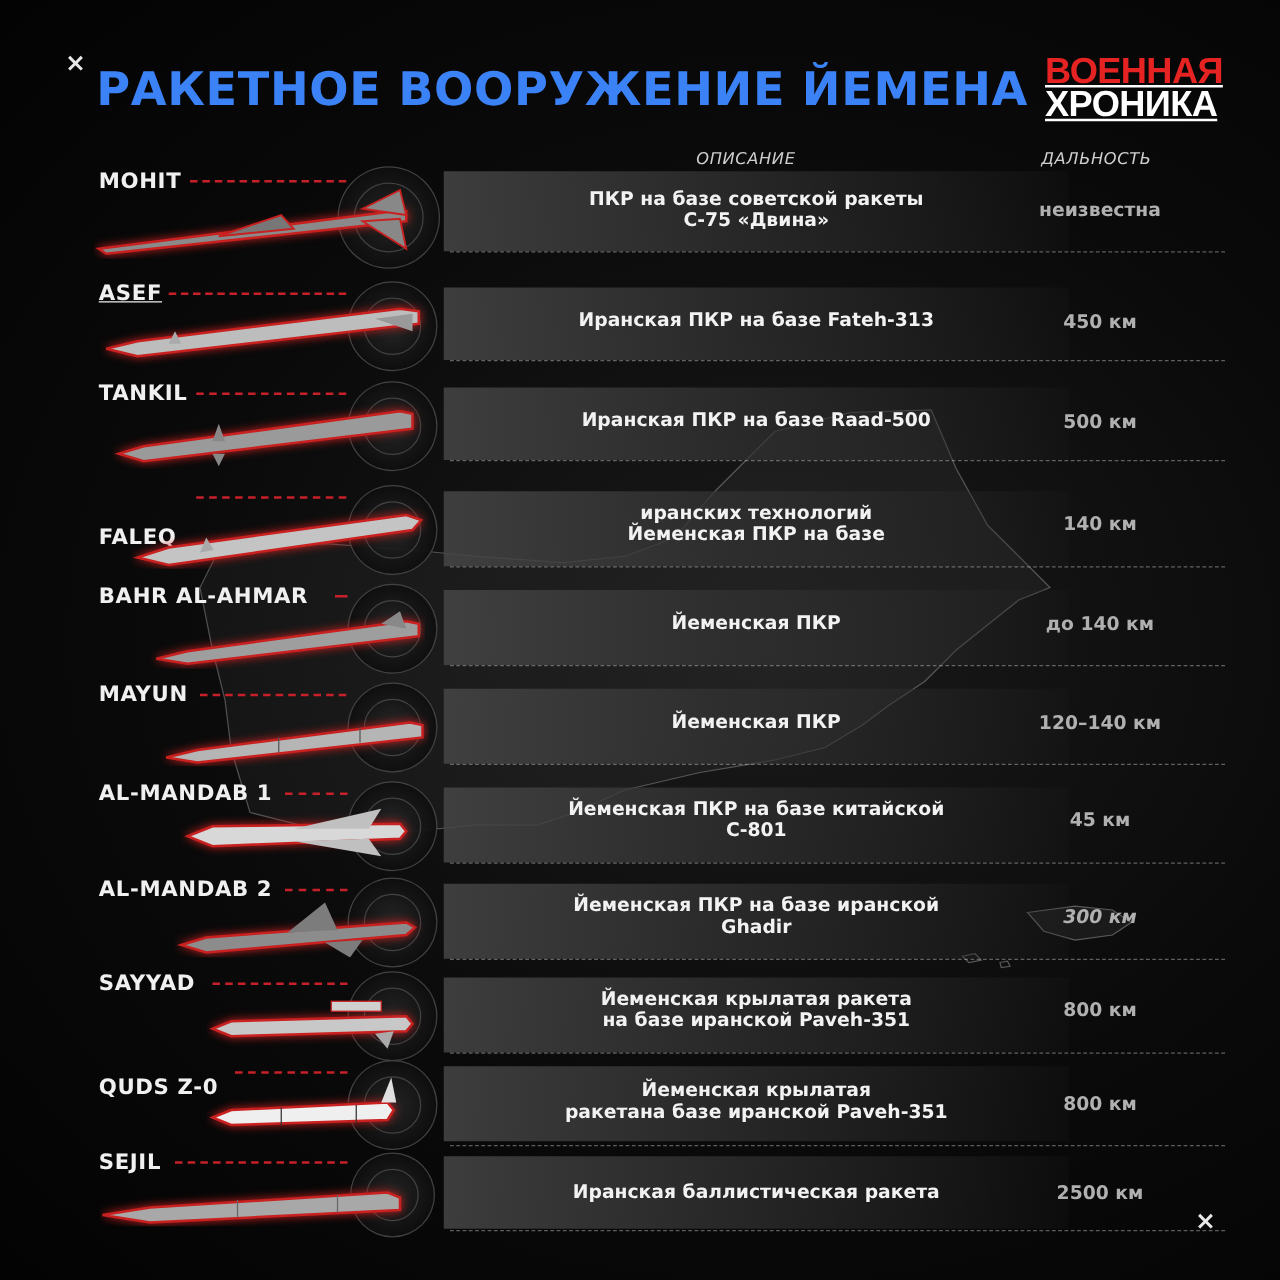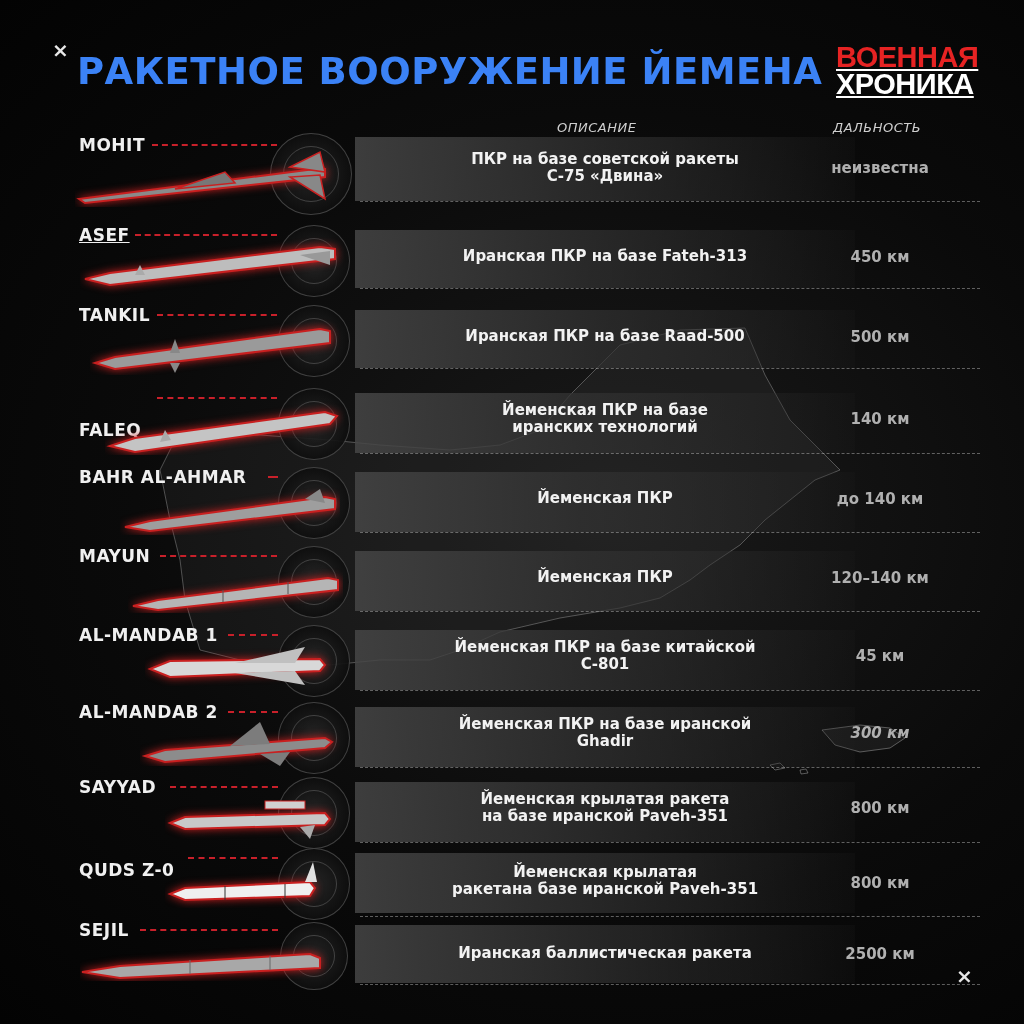--- a/index.html
+++ b/index.html
@@ -142,22 +142,22 @@
 <div class="row" style="top:388px;height:75px;">
   <div class="band" style="top:5px;height:60px;"></div>
   <div class="ring" style="left:278px;top:0;width:70px;height:70px;"></div>
   <div class="name" style="top:4px;margin-top:28px;">FALEQ</div>
   <div class="lead" style="left:157px;width:120px;"></div>
   <svg class="missile" style="left:105px;top:12px;" width="240" height="55">
     <path d="M5 46 L30 38 L220 12 L232 16 L225 24 L30 52 Z" fill="#c4c4c4" stroke="#c92020" stroke-width="2" style="filter:drop-shadow(0 0 4px #c92020);"></path>
     <path d="M55 42 L60 30 L66 40 Z" fill="#aaa"></path>
   </svg>
   <div class="desc" style="top:14px;">
+    <div>иранских технологий</div>
     <div>Йеменская ПКР на базе</div>
-    <div>иранских технологий</div>
   </div>
   <div class="range" style="top:22px;">140 км</div>
   <div class="divider" style="top:65px;"></div>
 </div>
 
 <div class="row" style="top:467px;height:75px;">
   <div class="band" style="top:5px;height:60px;"></div>
   <div class="ring" style="left:278px;top:0;width:70px;height:70px;"></div>
   <div class="name" style="top:0;">BAHR AL-AHMAR</div>
   <div class="lead" style="left:268px;width:10px;"></div>

